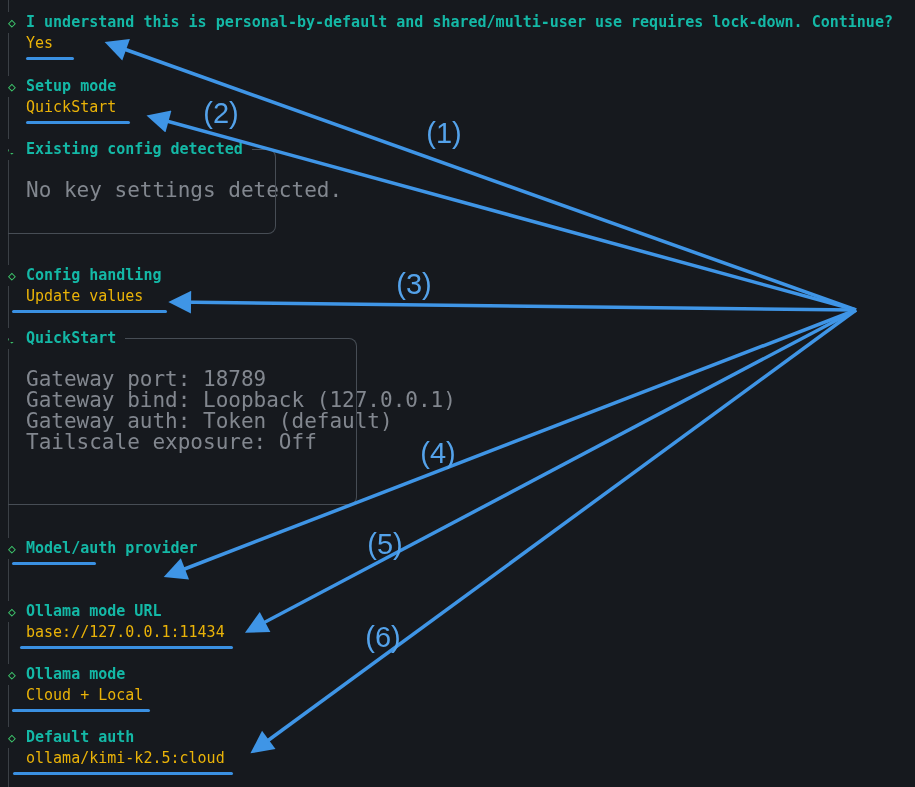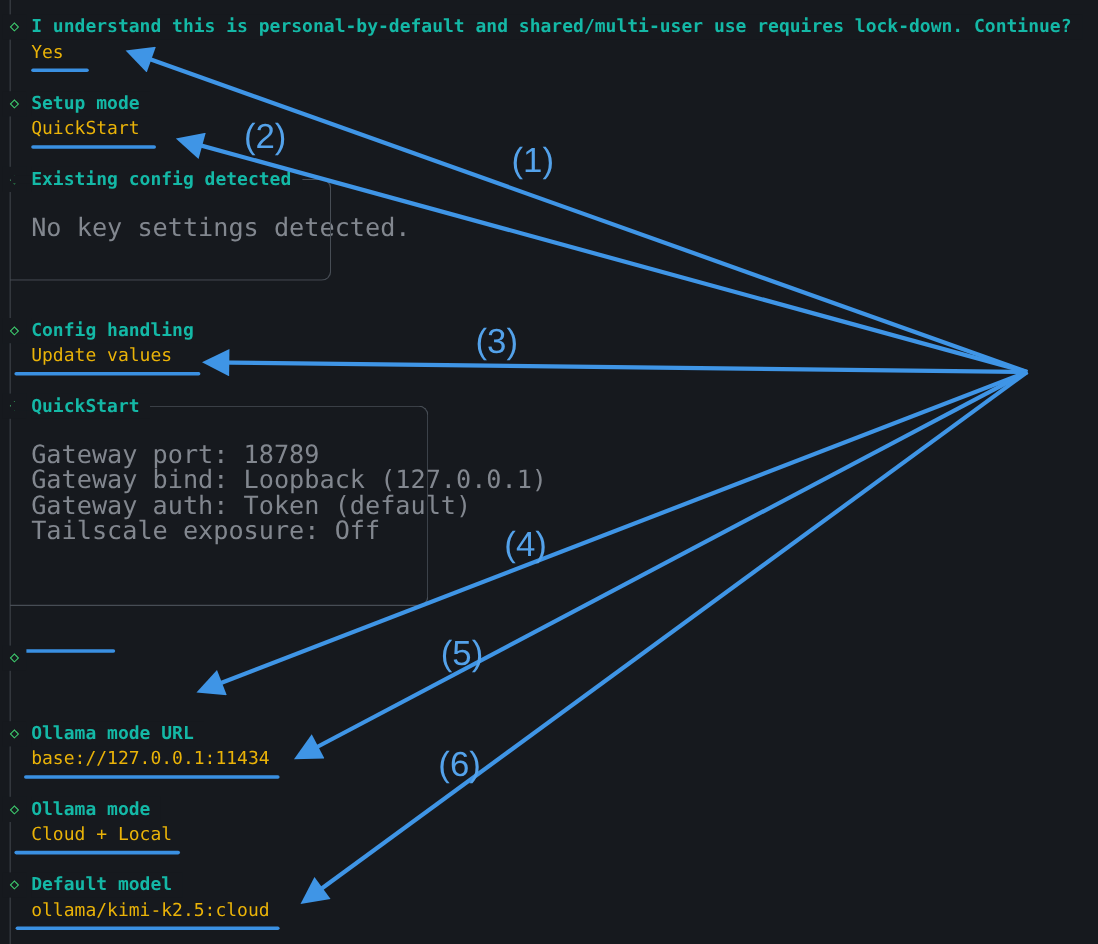--- a/index.html
+++ b/index.html
@@ -65,40 +65,41 @@
     <div style="margin-top:20px">
       <div class="boxtext">Gateway port: 18789</div>
       <div class="boxtext">Gateway bind: Loopback (127.0.0.1)</div>
       <div class="boxtext">Gateway auth: Token (default)</div>
       <div class="boxtext">Tailscale exposure: Off</div>
     </div>
   </div>
 
   <div class="item" style="top:538px">
     <span class="diamond">◇</span>
+    <div class="label">Model/auth provider</div>
     <div class="underline" style="width:84px;margin-left:-14px"></div>
   </div>
 
   <div class="item" style="top:601px">
     <span class="diamond">◇</span>
     <div class="label">Ollama mode URL</div>
     <div class="value">base://127.0.0.1:11434</div>
     <div class="underline" style="width:213px;margin-left:-6px"></div>
   </div>
 
   <div class="item" style="top:664px">
     <span class="diamond">◇</span>
     <div class="label">Ollama mode</div>
     <div class="value">Cloud + Local</div>
     <div class="underline" style="width:138px;margin-left:-14px"></div>
   </div>
 
   <div class="item" style="top:727px">
     <span class="diamond">◇</span>
-    <div class="label">Default model</div>
+    <div class="label">Default auth</div>
     <div class="value">ollama/kimi-k2.5:cloud</div>
     <div class="underline" style="width:220px;margin-left:-13px"></div>
   </div>
 
   <svg class="annot" id="annot" viewBox="0 0 915 787">
     <defs>
       <marker id="ah" viewBox="0 0 10 10" refX="7.5" refY="5" markerWidth="8" markerHeight="6.5" orient="auto">
         <path d="M0,0 L10,5 L0,10 z" fill="#3f95e6"></path>
       </marker>
     </defs>

